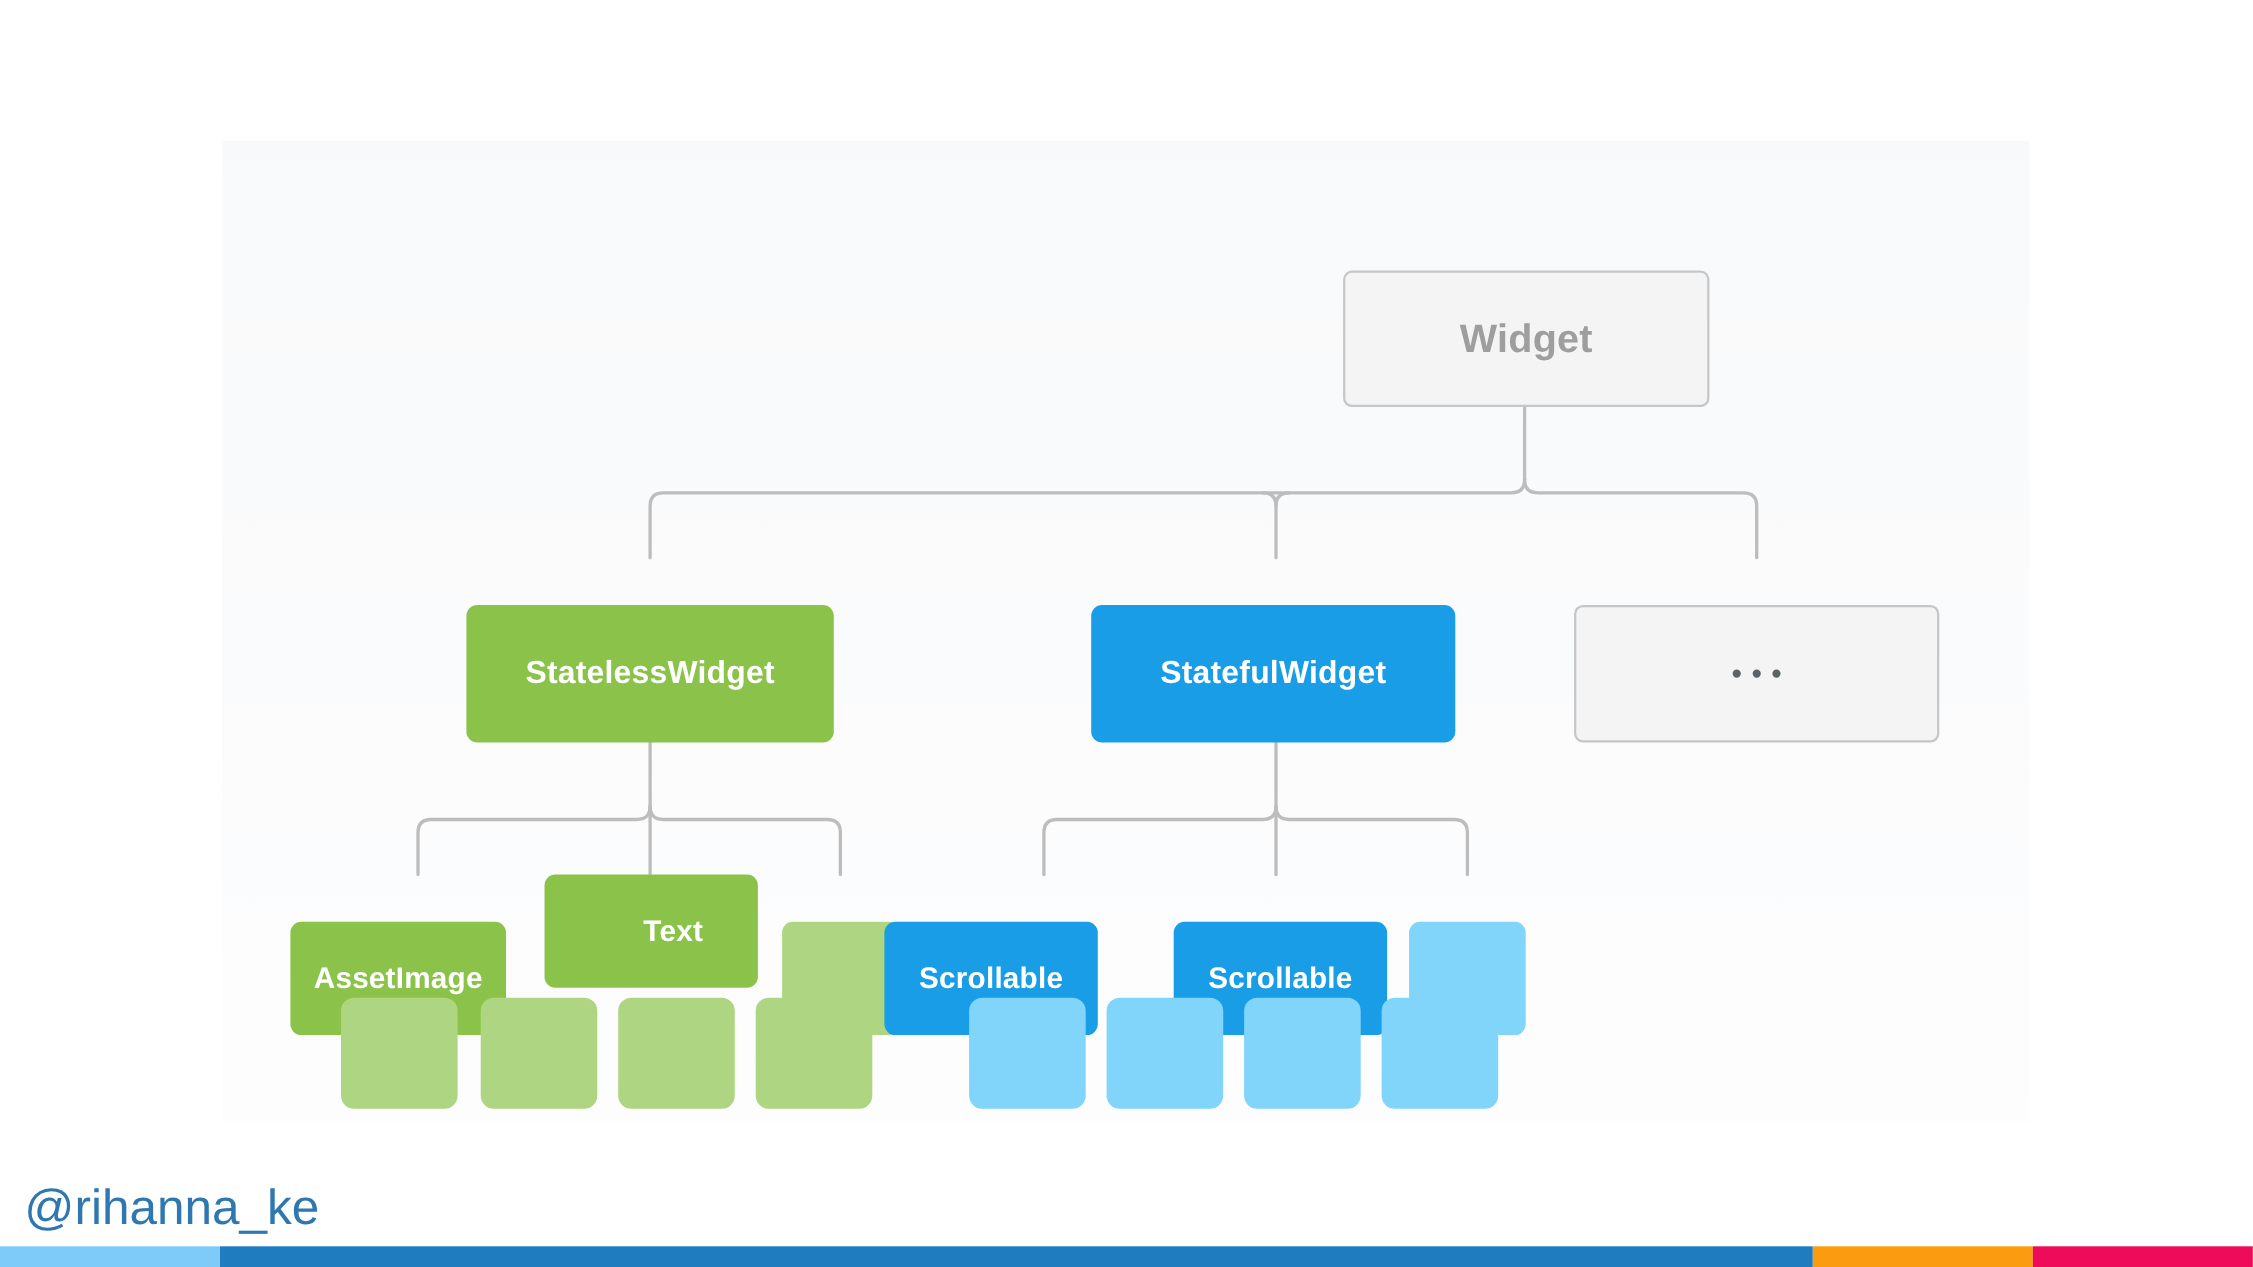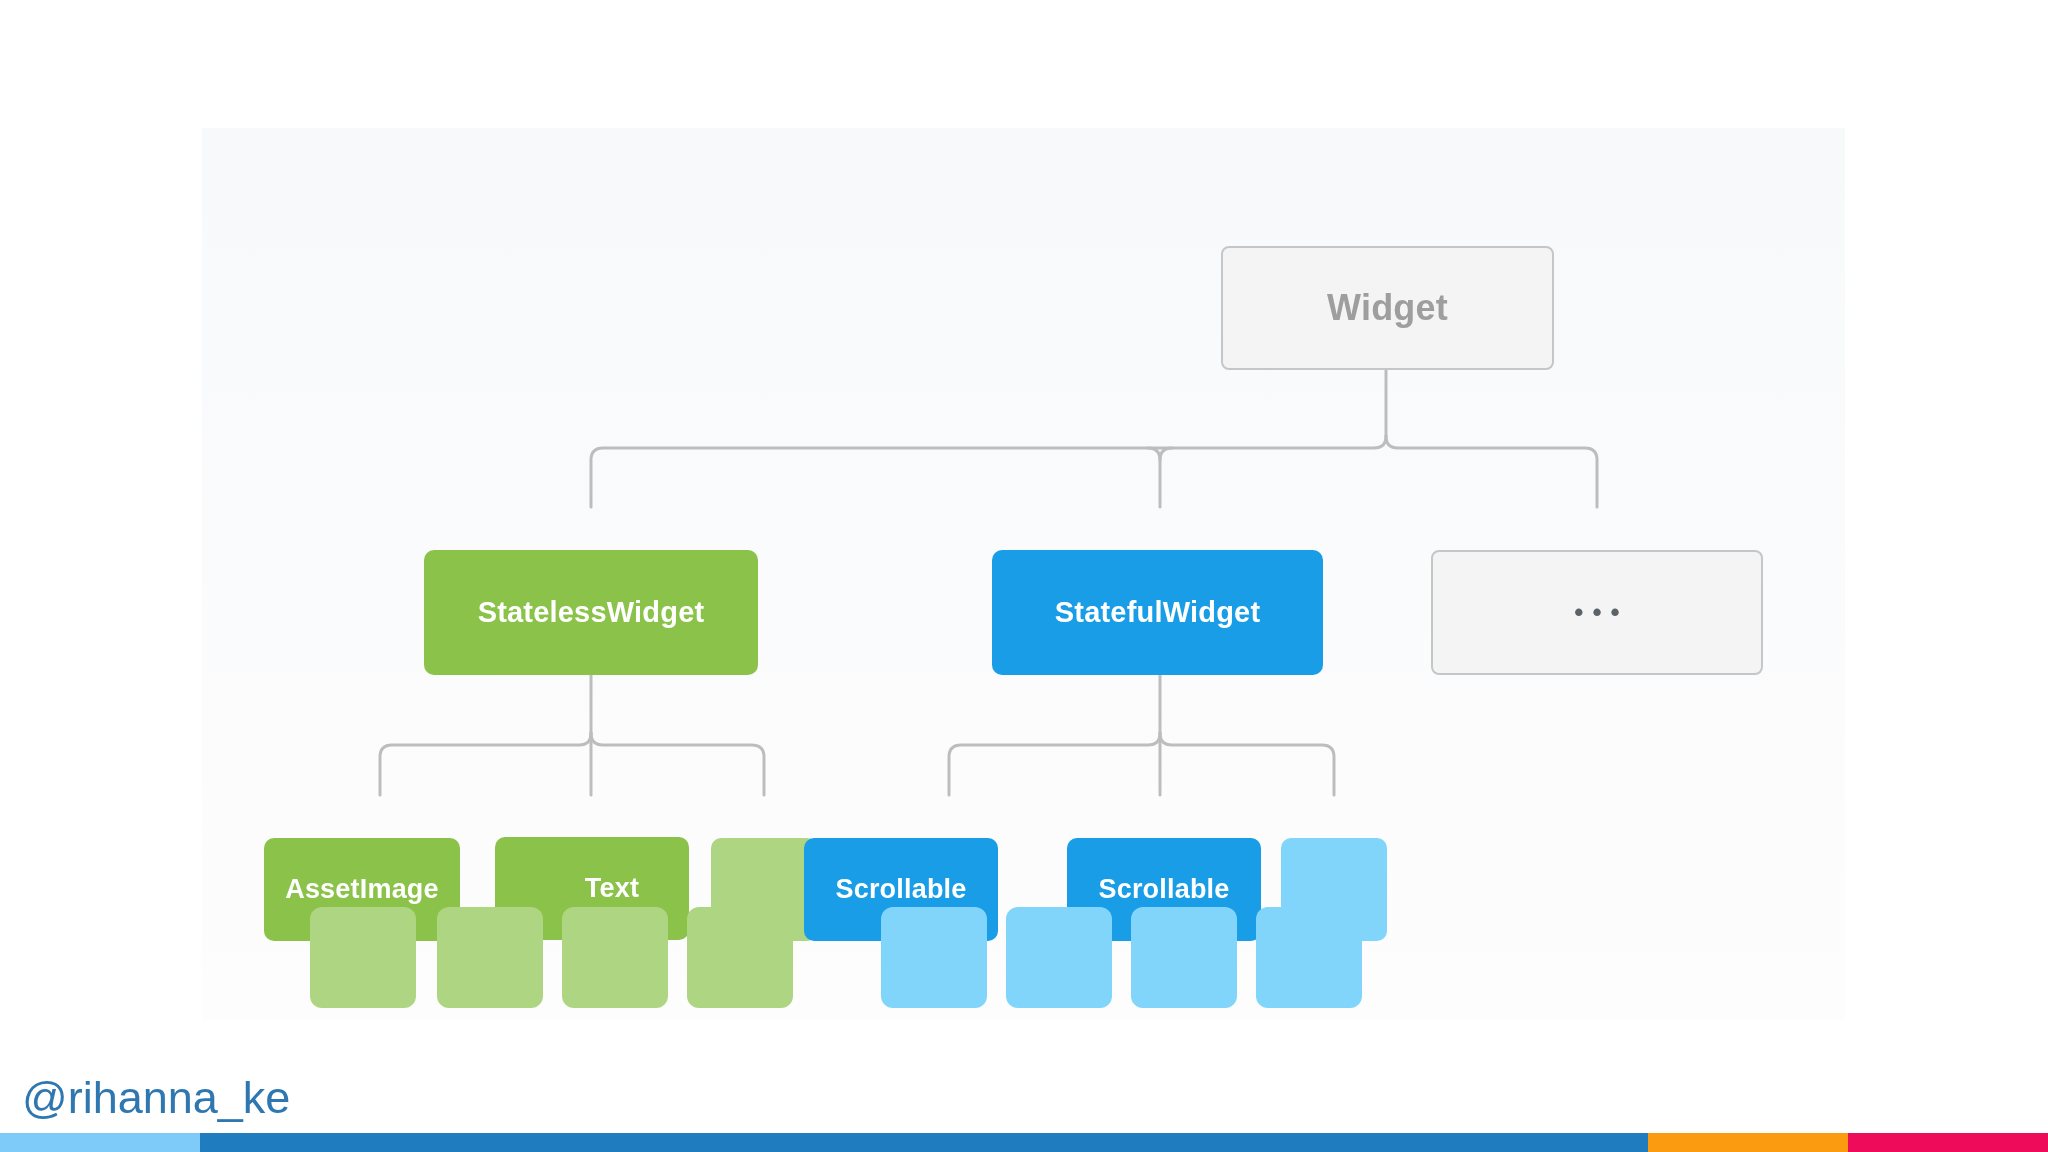--- a/index.html
+++ b/index.html
@@ -85,21 +85,21 @@
   <div class="node blue lvl1" style="left:992px;top:507px;width:331px;height:125px;">
     <span>StatefulWidget</span>
   </div>
   <div class="node gray" style="left:1431px;top:507px;width:332px;height:125px;">
     <span class="dots">•••</span>
   </div>
 
   <div class="node green lvl2" style="left:264px;top:795px;width:196px;height:103px;">
     <span>AssetImage</span>
   </div>
-  <div class="node green lvl2" style="left:495px;top:794px;width:194px;height:103px;padding-left:40px;">
+  <div class="node green lvl2" style="left:495px;top:752px;width:194px;height:103px;padding-left:40px;">
     <span>Text</span>
   </div>
   <div class="node green-light" style="left:711px;top:795px;width:106px;height:103px;"></div>
 
   <div class="node blue lvl2" style="left:804px;top:795px;width:194px;height:103px;">
     <span>Scrollable</span>
   </div>
   <div class="node blue lvl2" style="left:1067px;top:795px;width:194px;height:103px;">
     <span>Scrollable</span>
   </div>

